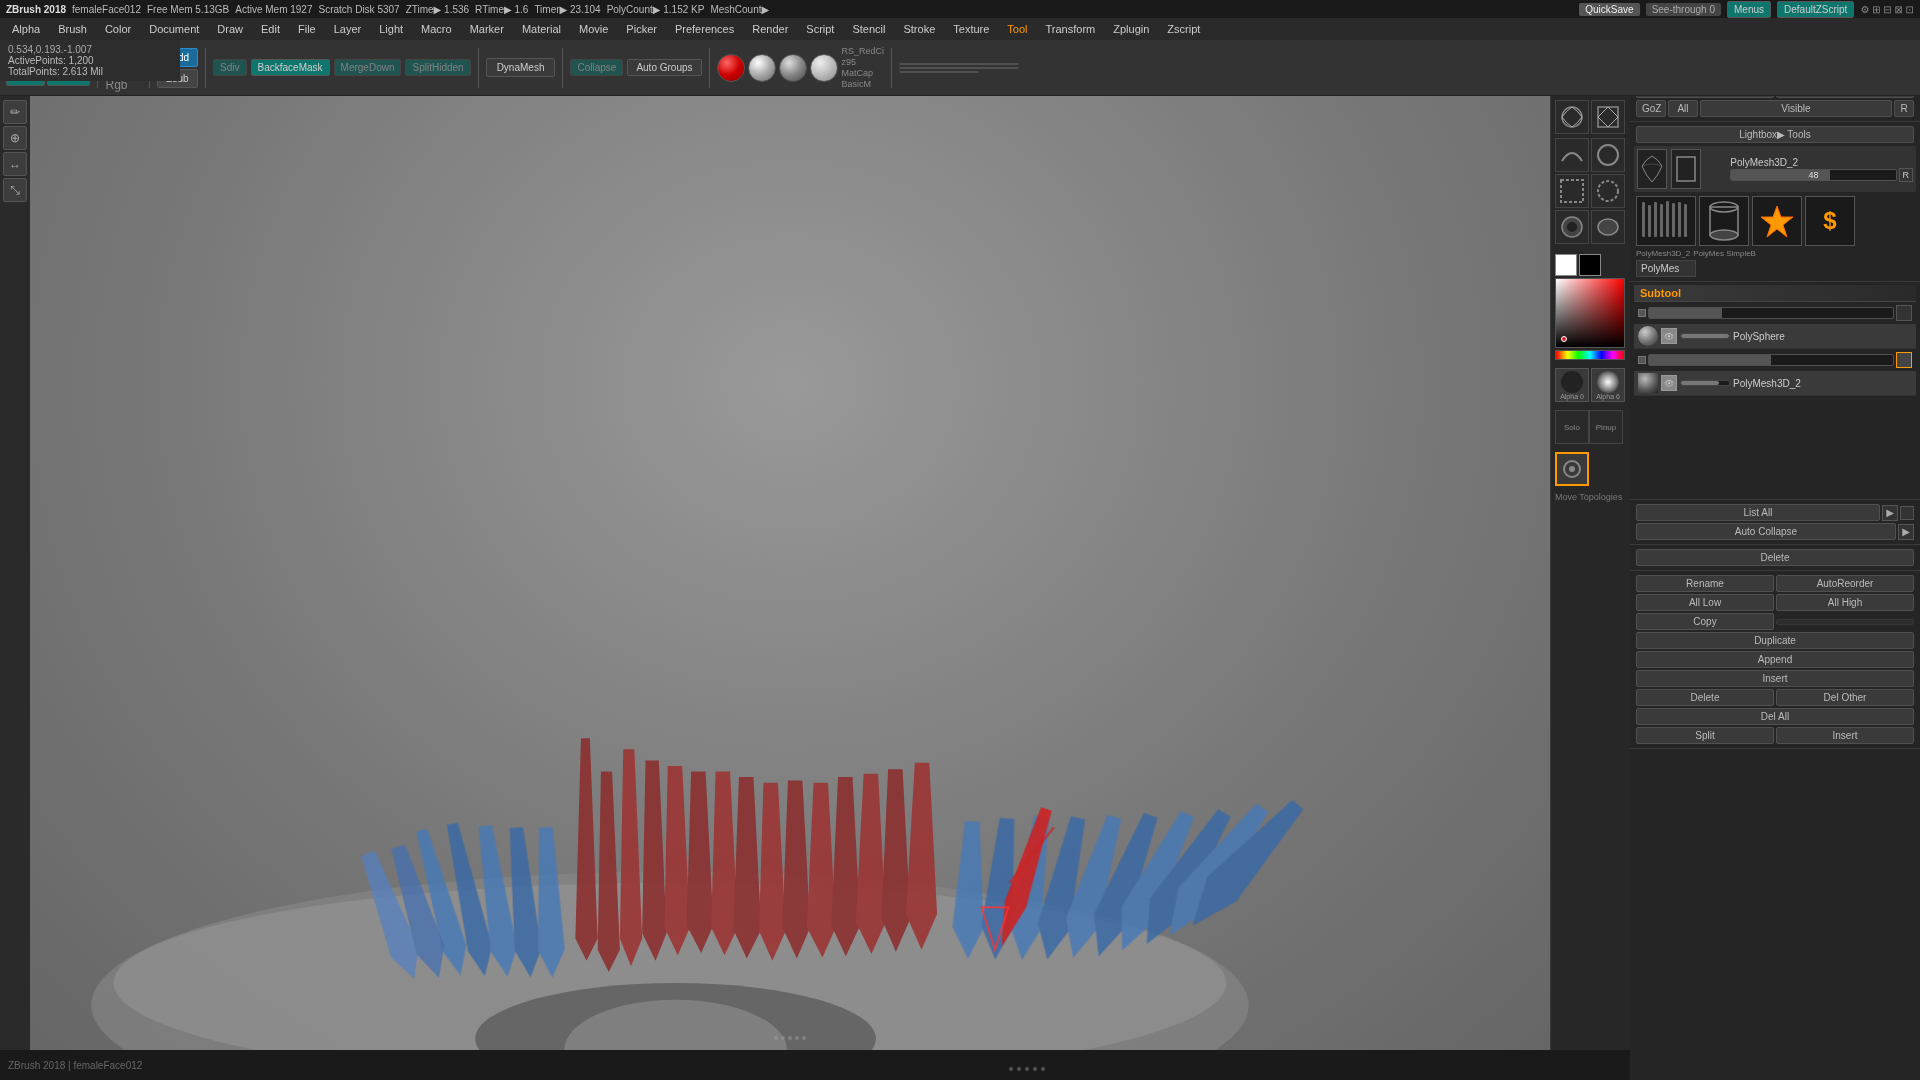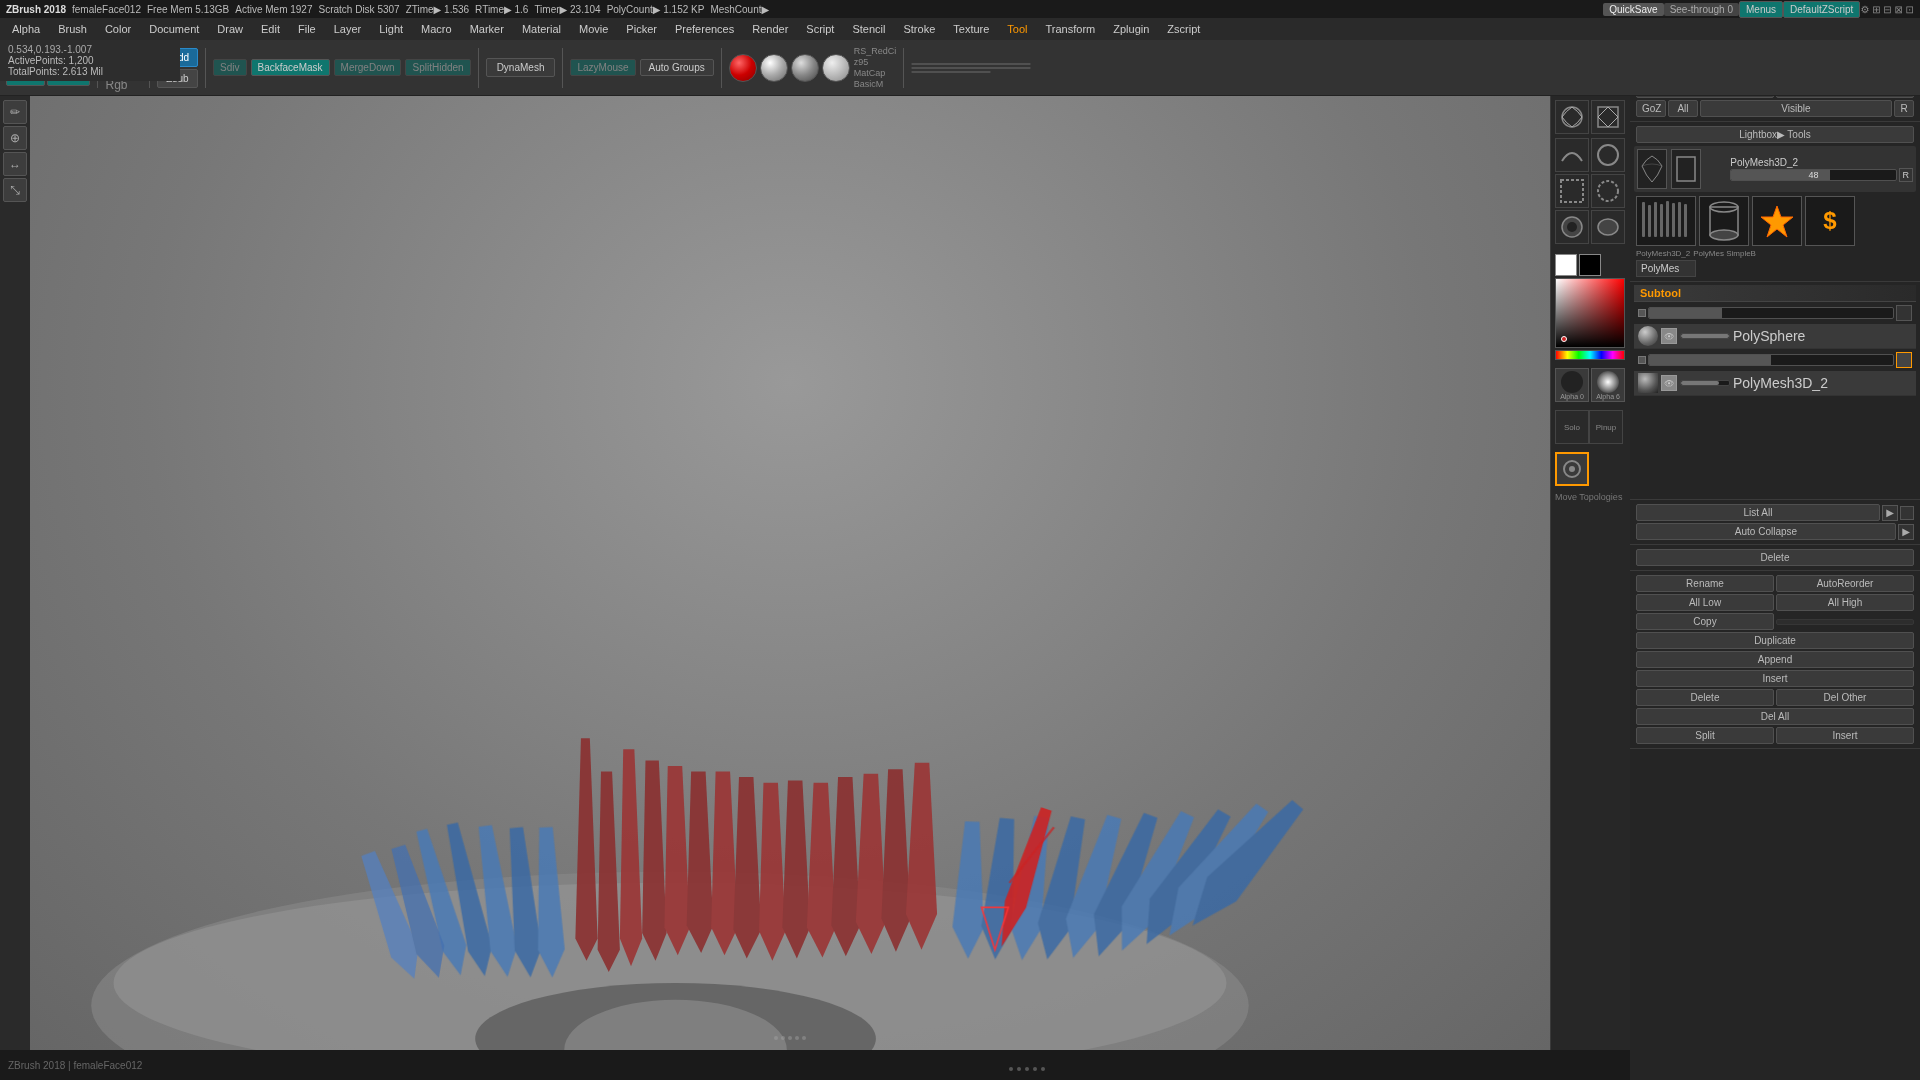--- a/index.html
+++ b/index.html
@@ -253,21 +253,21 @@
     .st-sphere {
       width: 20px; height: 20px;
       border-radius: 50%;
       background: radial-gradient(circle at 35% 30%, #ccc, #666 60%, #333);
       flex-shrink: 0;
     }
     .st-sphere.poly {
       background: radial-gradient(circle at 35% 30%, #bbb, #555 60%, #222);
       border-radius: 0;
     }
-    .st-name { font-size: 14px; color: #ccc; flex: 1; }
+    .st-name { font-size: 10px; color: #ccc; flex: 1; }
     .st-vis-slider {
       width: 50px; height: 6px;
       background: #1a1a1a; border: 1px solid #444;
       border-radius: 2px; position: relative;
     }
     .st-vis-fill {
       height: 100%; background: #777; border-radius: 2px;
     }
 
     
@@ -327,21 +327,21 @@
   <span class="title">ZBrush 2018</span>
   <span>femaleFace012</span>
   <span>Free Mem 5.13GB</span>
   <span>Active Mem 1927</span>
   <span>Scratch Disk 5307</span>
   <span>ZTime▶ 1.536</span>
   <span>RTime▶ 1.6</span>
   <span>Timer▶ 23.104</span>
   <span>PolyCount▶ 1.152 KP</span>
   <span>MeshCount▶</span>
-  <div style="margin-left:auto; display:flex; align-items:center;text-align:center;">
+  <div style="margin-left:auto; display:flex; gap:6px; align-items:center;text-align:center;">
     <div class="quicksave-btn">QuickSave</div>
     <div class="see-through">See-through 0</div>
     <div class="tool-btn">Menus</div>
     <div class="tool-btn">DefaultZScript</div>
     <span style="color:#888;">⚙ ⊞ ⊟ ⊠ ⊡</span>
   </div>
 </div>
 
 <div id="menu-bar">
   <div class="menu-item">Alpha</div>
@@ -407,21 +407,21 @@
   <div class="tool-btn btn-inactive">MergeDown</div>
 
   <div class="tool-btn btn-inactive">SplitHidden</div>
 
   <div class="toolbar-separator"></div>
 
   <div class="dynamesh-btn">DynaMesh</div>
 
   <div class="toolbar-separator"></div>
 
-  <div class="tool-btn btn-inactive">LazyMouse</div>
+  <div class="tool-btn btn-inactive">Collapse</div>
 
   <div class="auto-groups-btn">Auto Groups</div>
 
   <div class="toolbar-separator"></div>
 
   <div style="display:flex; gap:3px; align-items:center;">
     <div class="matcap-swatch" style="background: radial-gradient(circle at 35% 30%, #ff6666, #cc0000, #880000);"></div>
     <div class="matcap-swatch" style="background: radial-gradient(circle at 35% 30%, #ffffff, #aaaaaa, #666666);"></div>
     <div class="matcap-swatch" style="background: radial-gradient(circle at 35% 30%, #dddddd, #888888, #444444);"></div>
     <div class="matcap-swatch" style="background: radial-gradient(circle at 35% 30%, #eeeeee, #bbbbbb, #888888);"></div>

